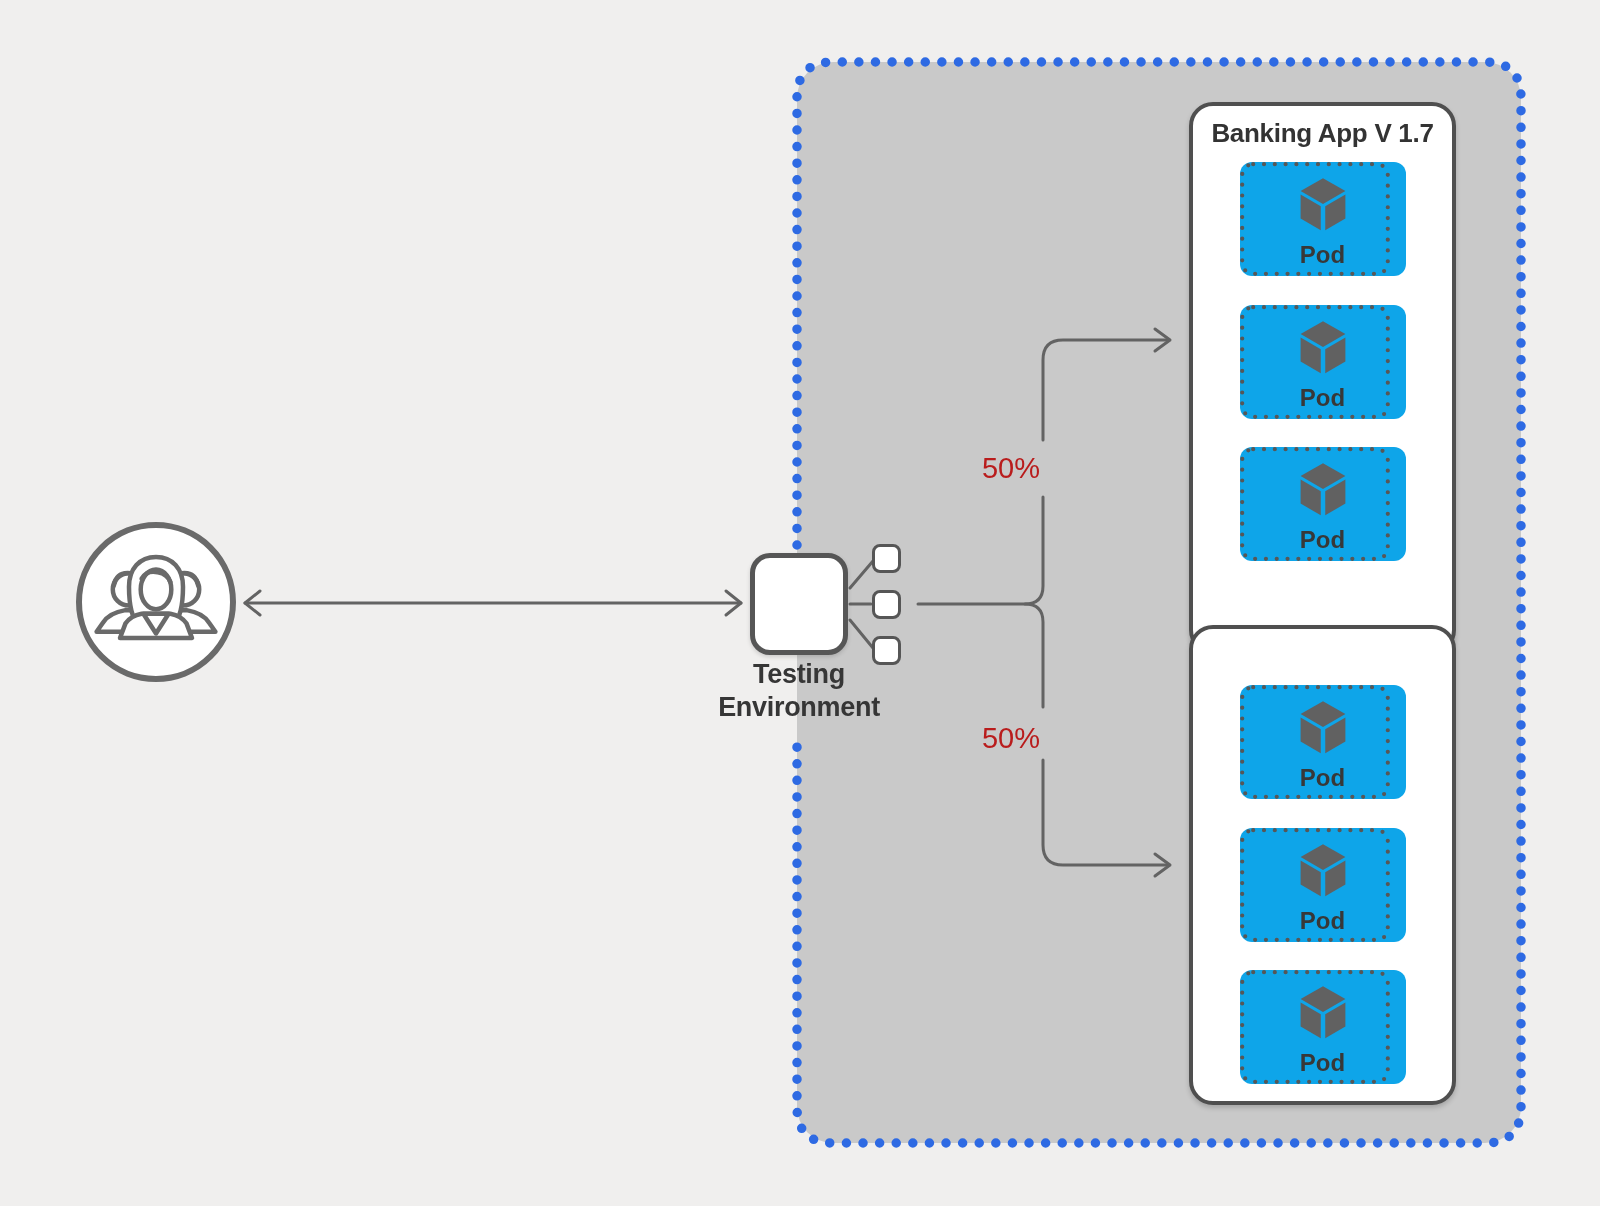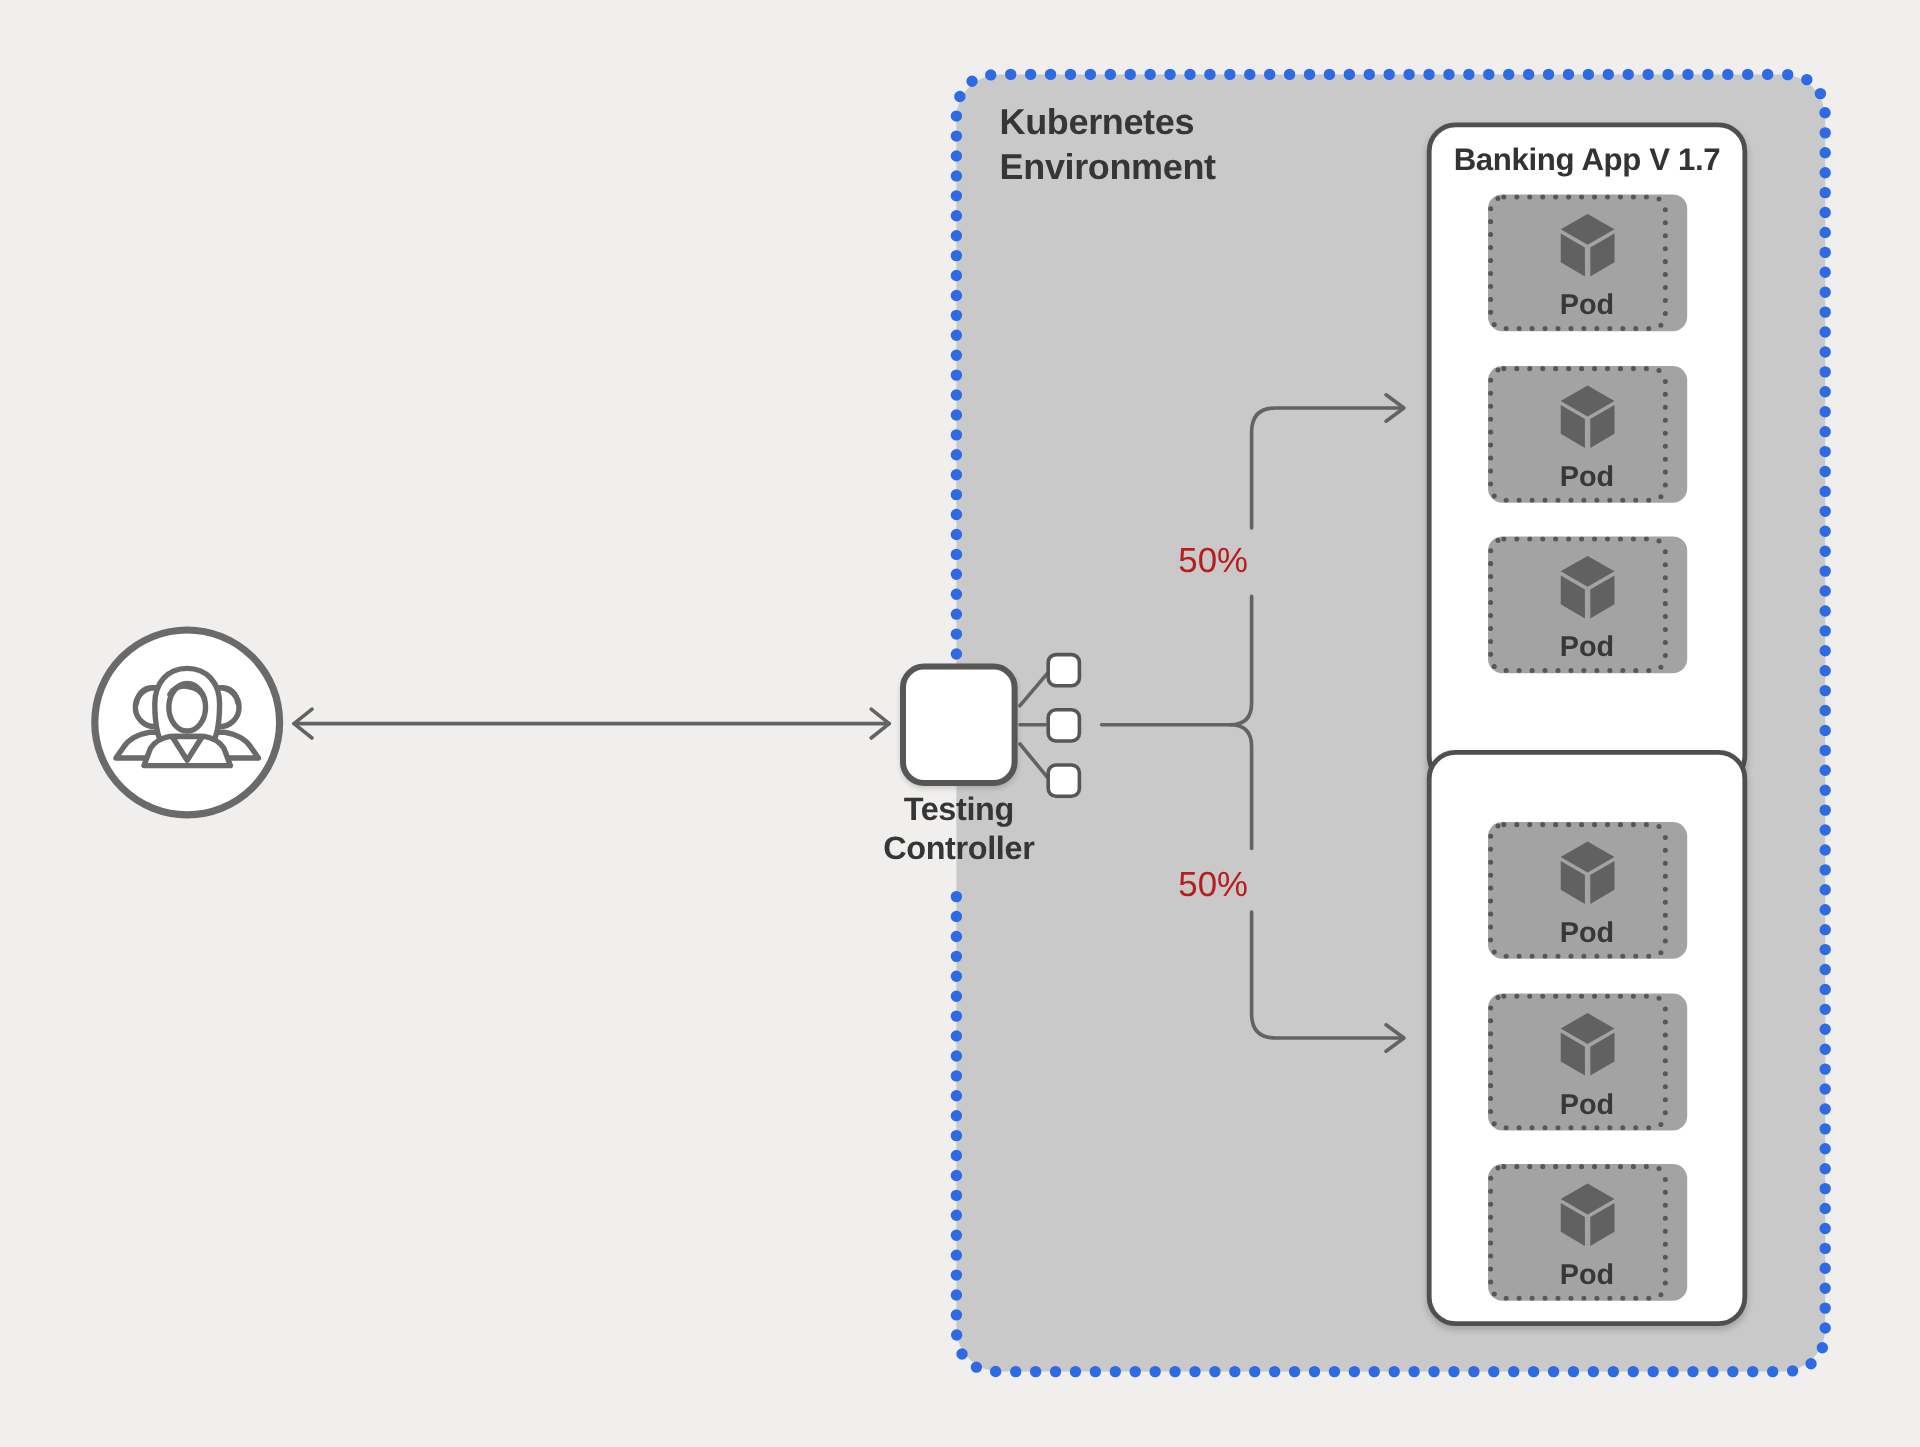--- a/index.html
+++ b/index.html
@@ -37,21 +37,21 @@
   #app-v17 { left:1189px; top:102px; height:552px; }
   #app-v18 { left:1189px; top:625px; height:480px; }
   .app-title {
     position:absolute; top:12px; left:0; right:0; text-align:center;
     font-size:26px; font-weight:bold; letter-spacing:-0.3px; color:#333;
   }
 
   
   .pod {
     position:absolute; left:50%; transform:translateX(-50%);
-    width:150px; height:114px; background:#a3a3a3; border-radius:12px;padding-left:16px;
+    width:150px; height:114px; background:#0ea5e9; border-radius:12px;padding-left:16px;
   }
   .pod.p1 { top:56px; } .pod.p2 { top:199px; } .pod.p3 { top:341px; }
   .pod-border { position:absolute; left:0; top:0; width:150px; height:114px; }
   .cube { position:absolute; top:11px; left:50%; transform:translateX(-50%); }
   .pod-label {
     position:absolute; bottom:7px; left:0; right:0; text-align:center;
     font-size:24px; font-weight:bold; color:#383838;
   }
 
   
@@ -92,24 +92,20 @@
 
 <div class="canvas">
 
 
   <div class="abs k8s-panel"></div>
 
   <svg class="overlay" viewBox="0 0 1600 1206">
     <path d="M 797 545 L 797 98 Q 797 62 833 62 L 1485 62 Q 1521 62 1521 98 L 1521 1107 Q 1521 1143 1485 1143 L 833 1143 Q 797 1143 797 1107 L 797 733" fill="none" stroke="#2e6ae3" stroke-width="9.5" stroke-dasharray="0 16.6" stroke-linecap="round"></path>
   </svg>
 
-  <div class="abs k8s-label">
-    <div>Kubernetes</div>
-    <div>Environment</div>
-  </div>
 
   <svg class="overlay" viewBox="0 0 1600 1206" fill="none" stroke="#636363" stroke-width="3" stroke-linecap="round" stroke-linejoin="round">
 
     <path d="M 245 603 L 741 603"></path>
     <path d="M 260 591 L 245 603 L 260 615"></path>
     <path d="M 726 591 L 741 603 L 726 615"></path>
 
     <path d="M 850 588 L 873 561 M 850 604 L 871 604 M 850 620 L 873 648"></path>
 
     <path d="M 918 604 L 1025 604 Q 1043 604 1043 586 L 1043 497 M 1043 440 L 1043 360 Q 1043 340 1063 340 L 1169 340"></path>
@@ -219,16 +215,16 @@
       <path d="M 64 54 Q 70 44 82 47 Q 93 49 96 58" fill="none"></path>
     </svg>
   </div>
 
   <div class="abs ingress-box"></div>
   <div class="abs mini-square" id="sq1"></div>
   <div class="abs mini-square" id="sq2"></div>
   <div class="abs mini-square" id="sq3"></div>
   <div class="abs ingress-label">
     <div>Testing</div>
-    <div>Controller</div>
+    <div>Environment</div>
   </div>
 
 </div>
 
 </body></html>

